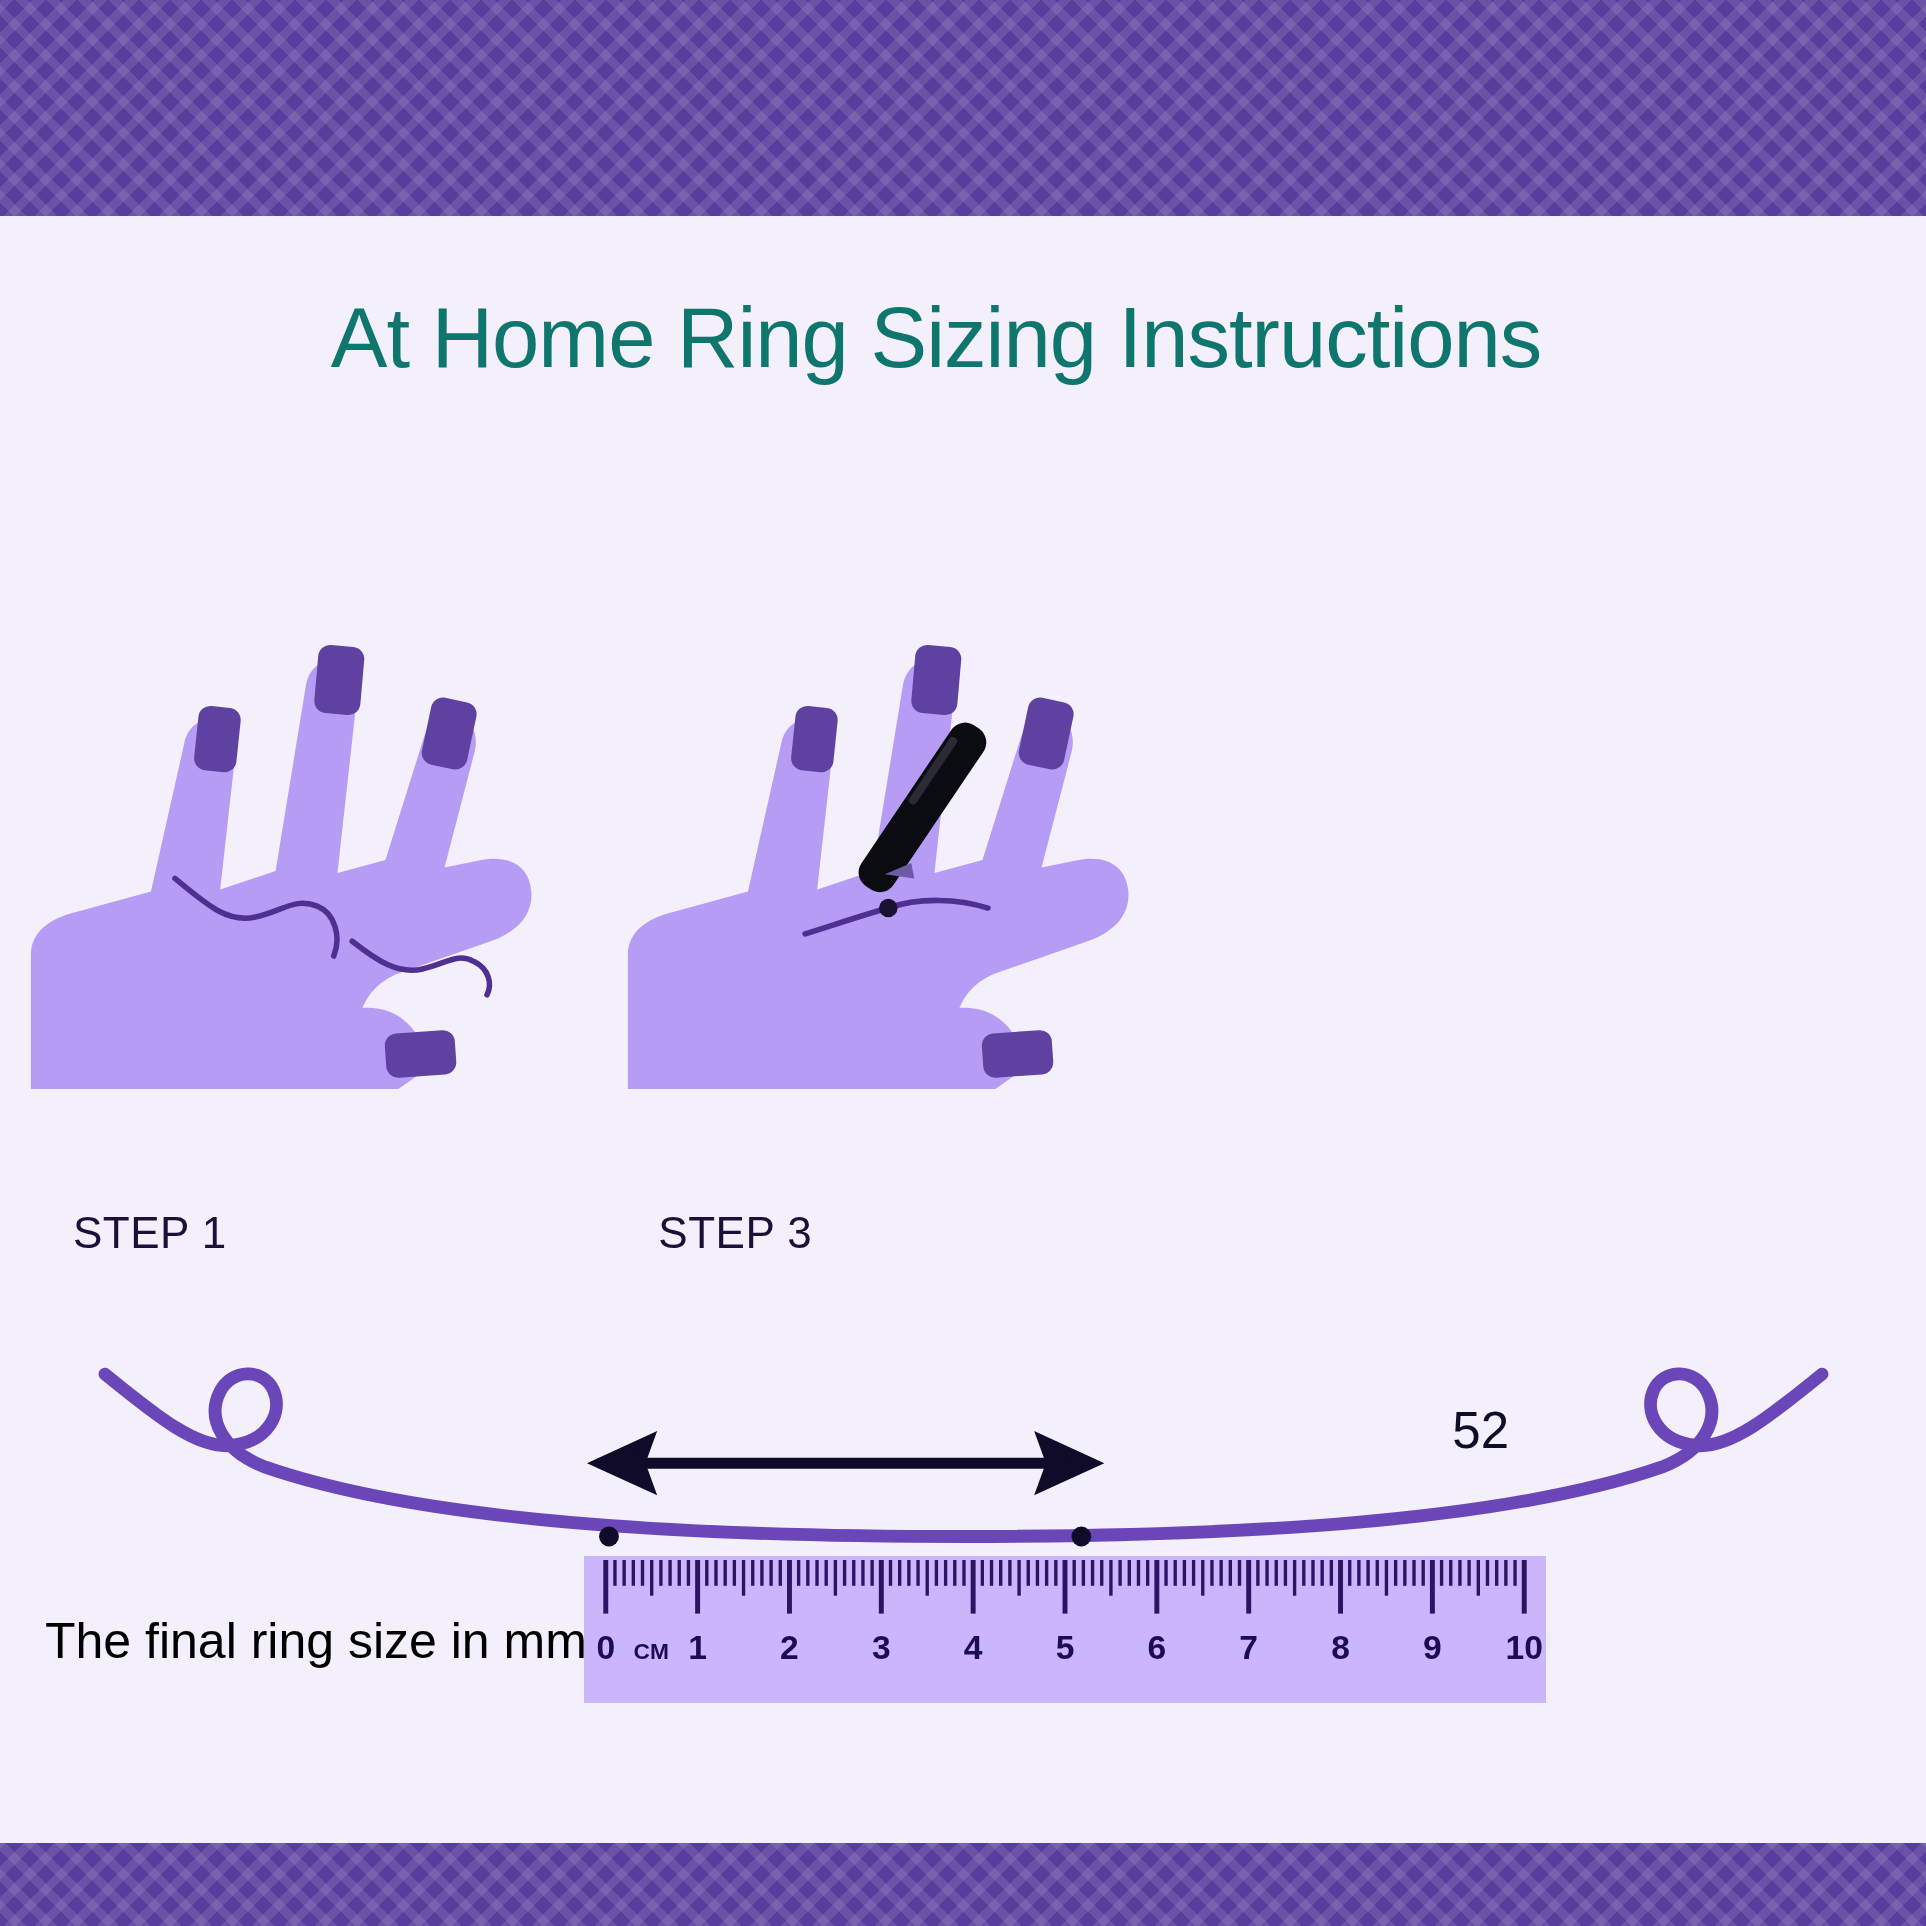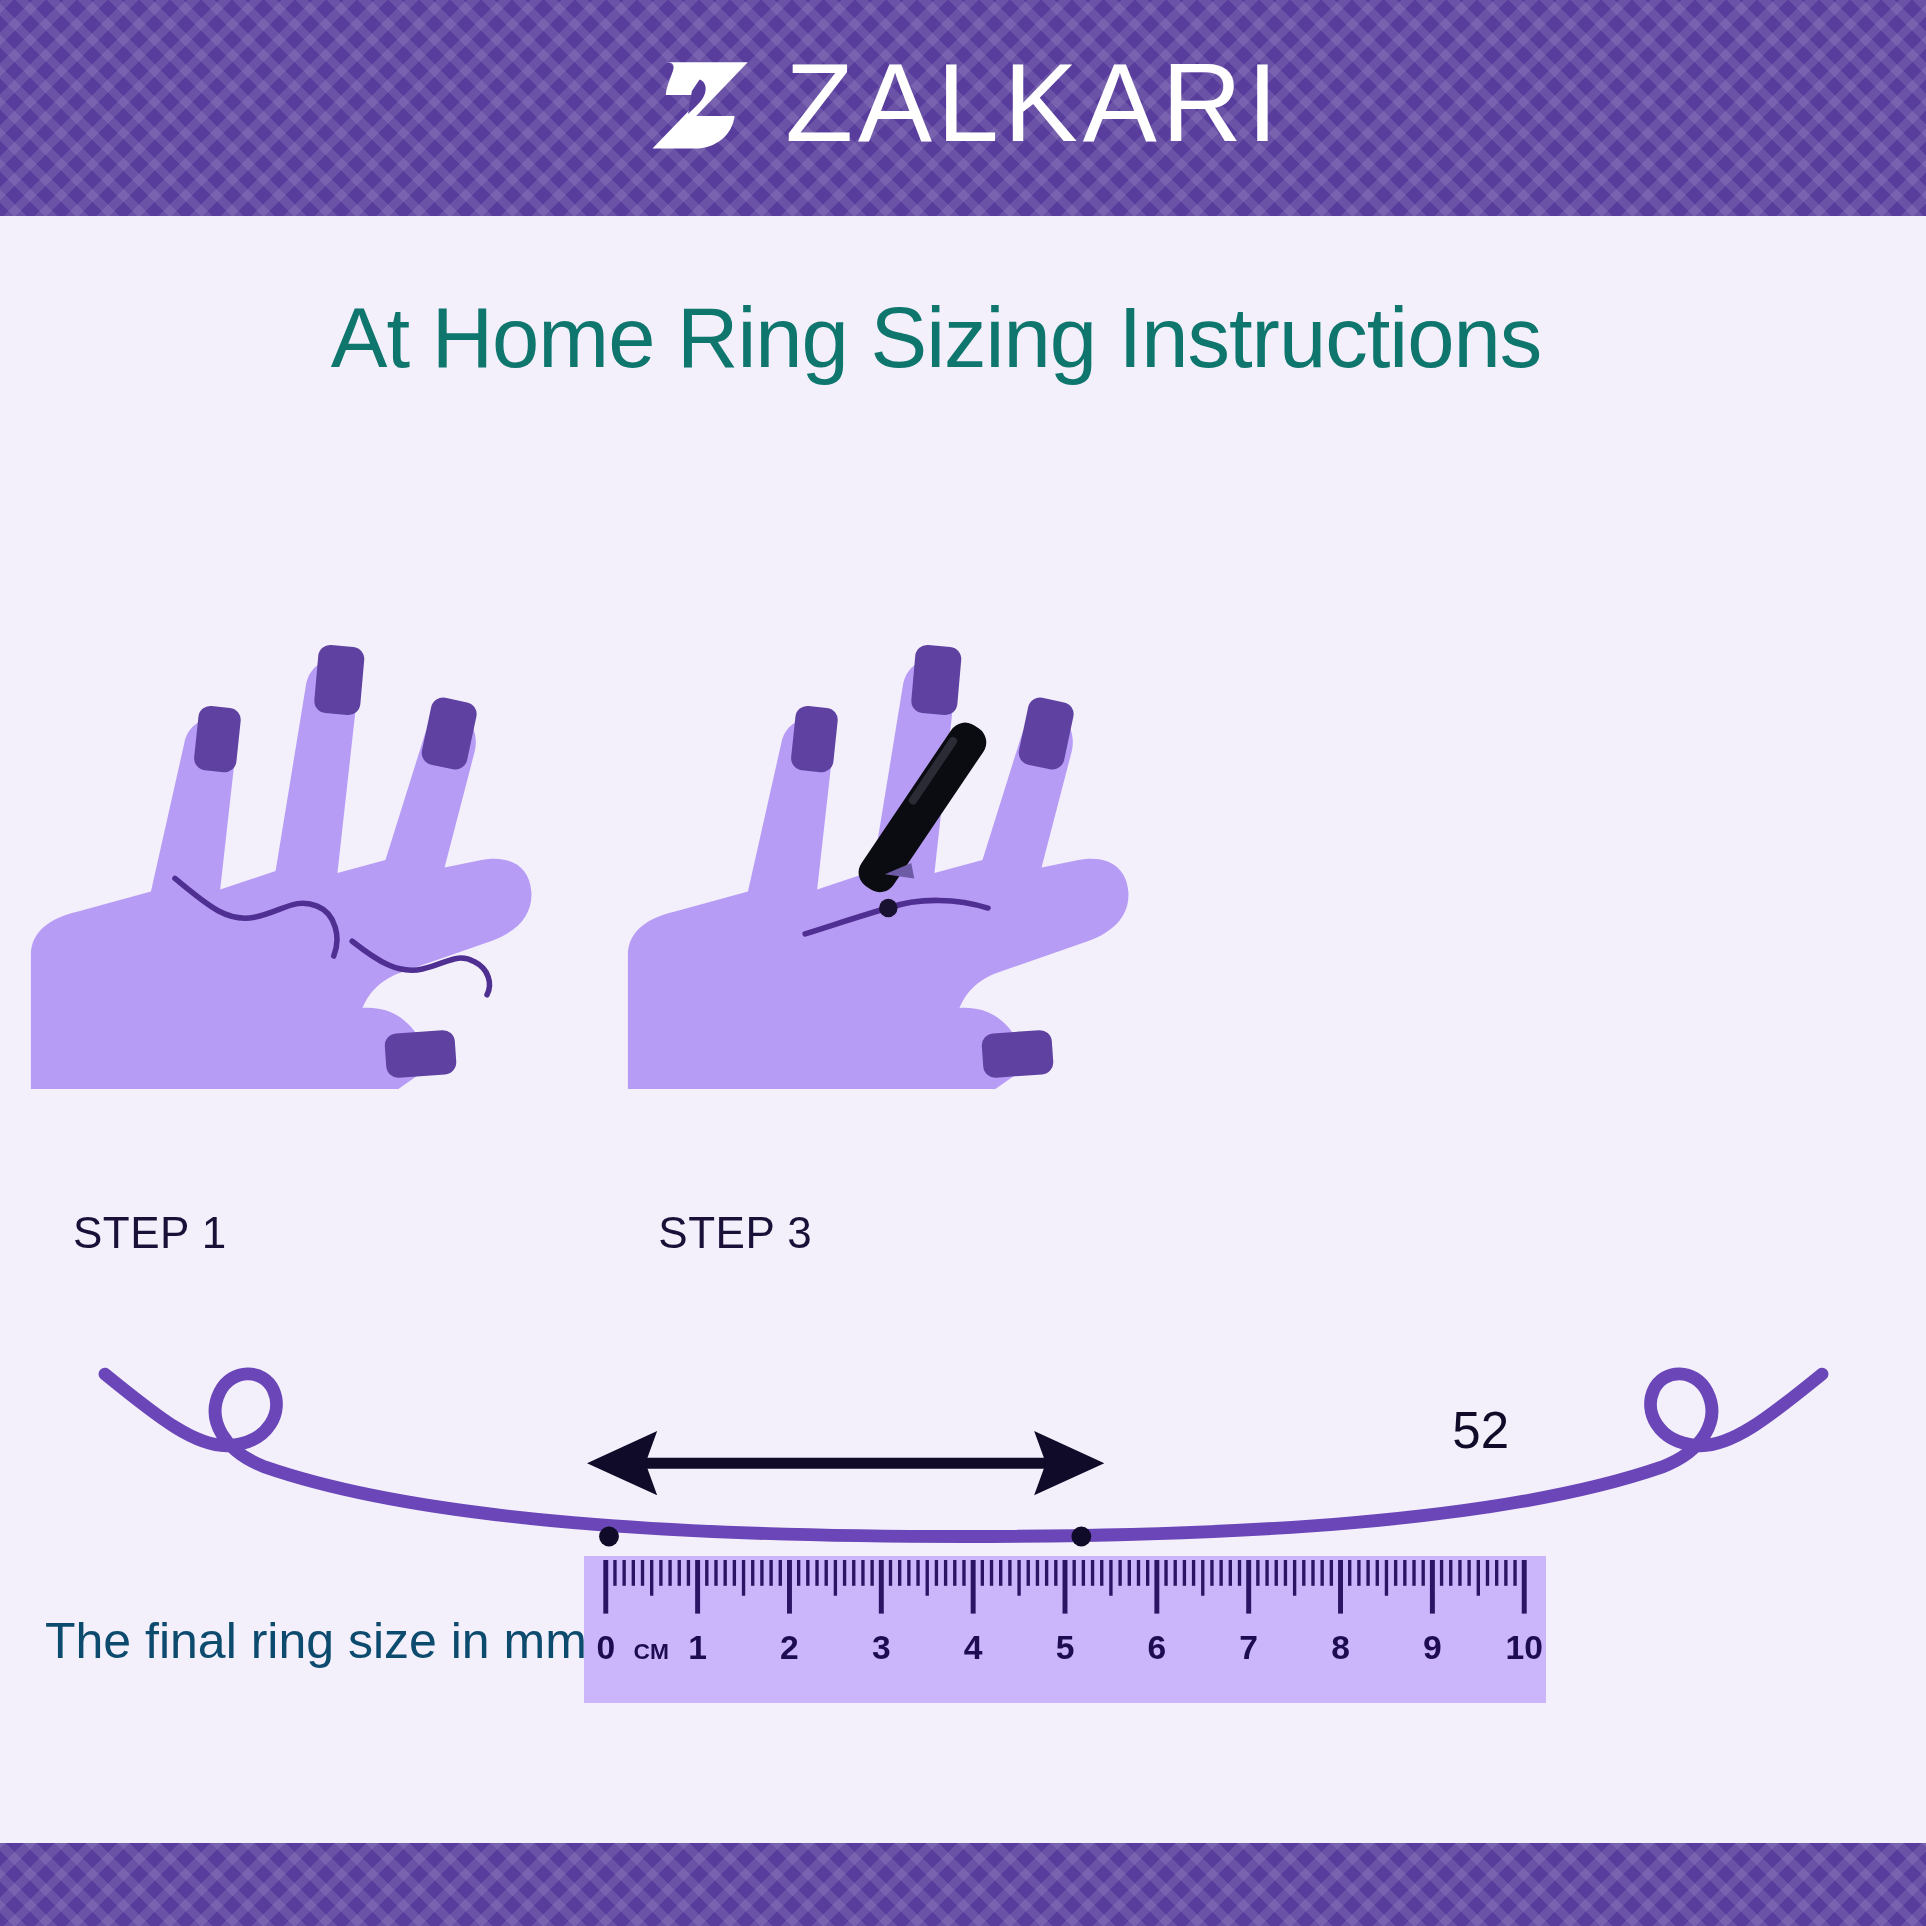--- a/index.html
+++ b/index.html
@@ -96,21 +96,21 @@
     text-align:right;
     font-size:51px;
     color:#100b28;
     font-family:"Liberation Sans", sans-serif;
   }
   .measure-label span{ display:inline-block; transform:translateX(-62px); }
 
   
   .final-text{
     position:absolute; left:45px; top:1612px;
-    font-size:50px; color:#0c4a6e;
+    font-size:50px; color:#000000;
     font-family:"Liberation Sans", sans-serif;
   }
   .ruler{
     position:absolute; left:584px; top:1556px;
     width:962px; height:147px;
     background:#cbb6fb;
     overflow:hidden;
   }
   .ruler svg{ width:100%; height:100%; display:block; }
 
@@ -119,29 +119,20 @@
     position:absolute; left:0; top:1843px; width:1927px; height:83px;
     background:#583d9c; overflow:hidden;
   }
 </style>
 </head>
 <body>
 
 <div class="header">
   <div class="lattice"></div>
   <div class="logo-wrap">
-    <div class="logo-row">
-      <span class="logo-mark">
-        <svg viewBox="0 0 120 120" aria-hidden="true">
-          <path d="M18 16 H104 L56 72 H96 C96 92 80 106 58 106 H14 L62 50 H22 C22 30 36 16 18 16 Z" fill="#ffffff" transform="skewX(-6) translate(6,0)"></path>
-          <path d="M58 34 C68 38 66 52 54 62 L46 70 L50 46 Z" fill="#583d9c"></path>
-        </svg>
-      </span>
-      <div class="brand">ZALKARI</div>
-    </div>
   </div>
 </div>
 
 <div class="page-title">At Home Ring Sizing Instructions</div>
 
 <div class="steps">
 
   <div class="step">
     <div class="step-art">
       <svg viewBox="0 0 620 600" preserveAspectRatio="xMidYMax meet">

